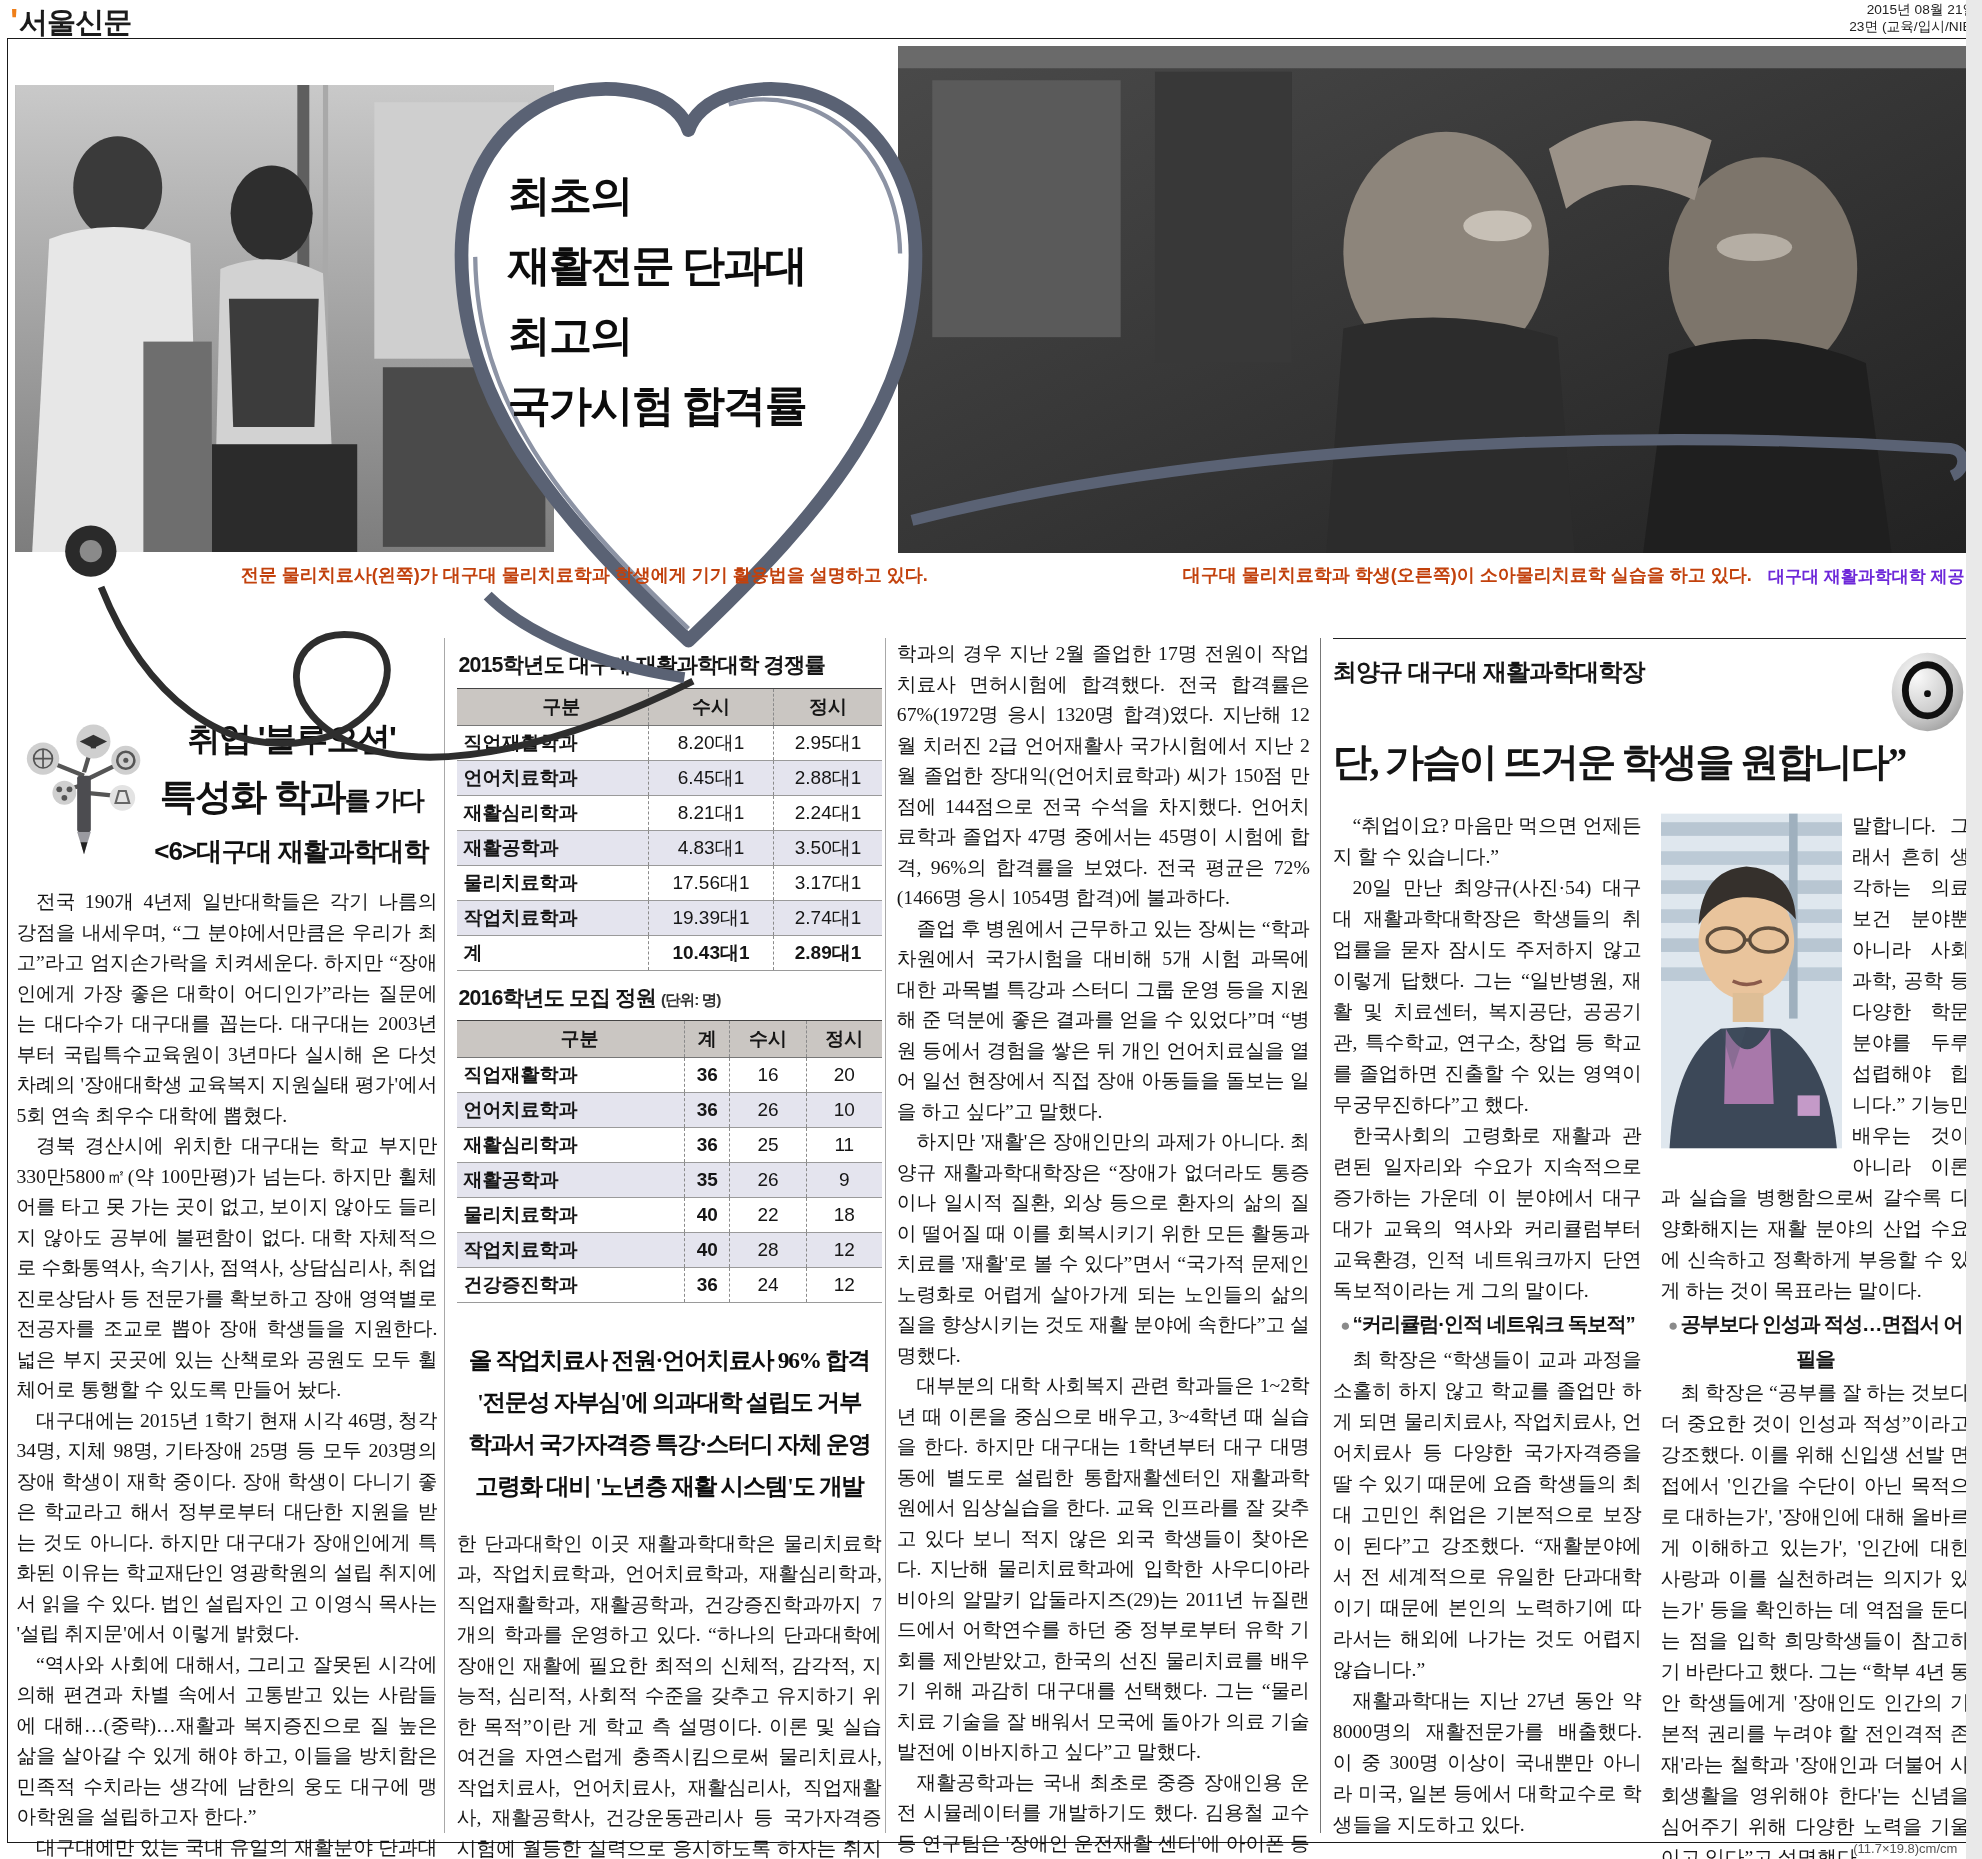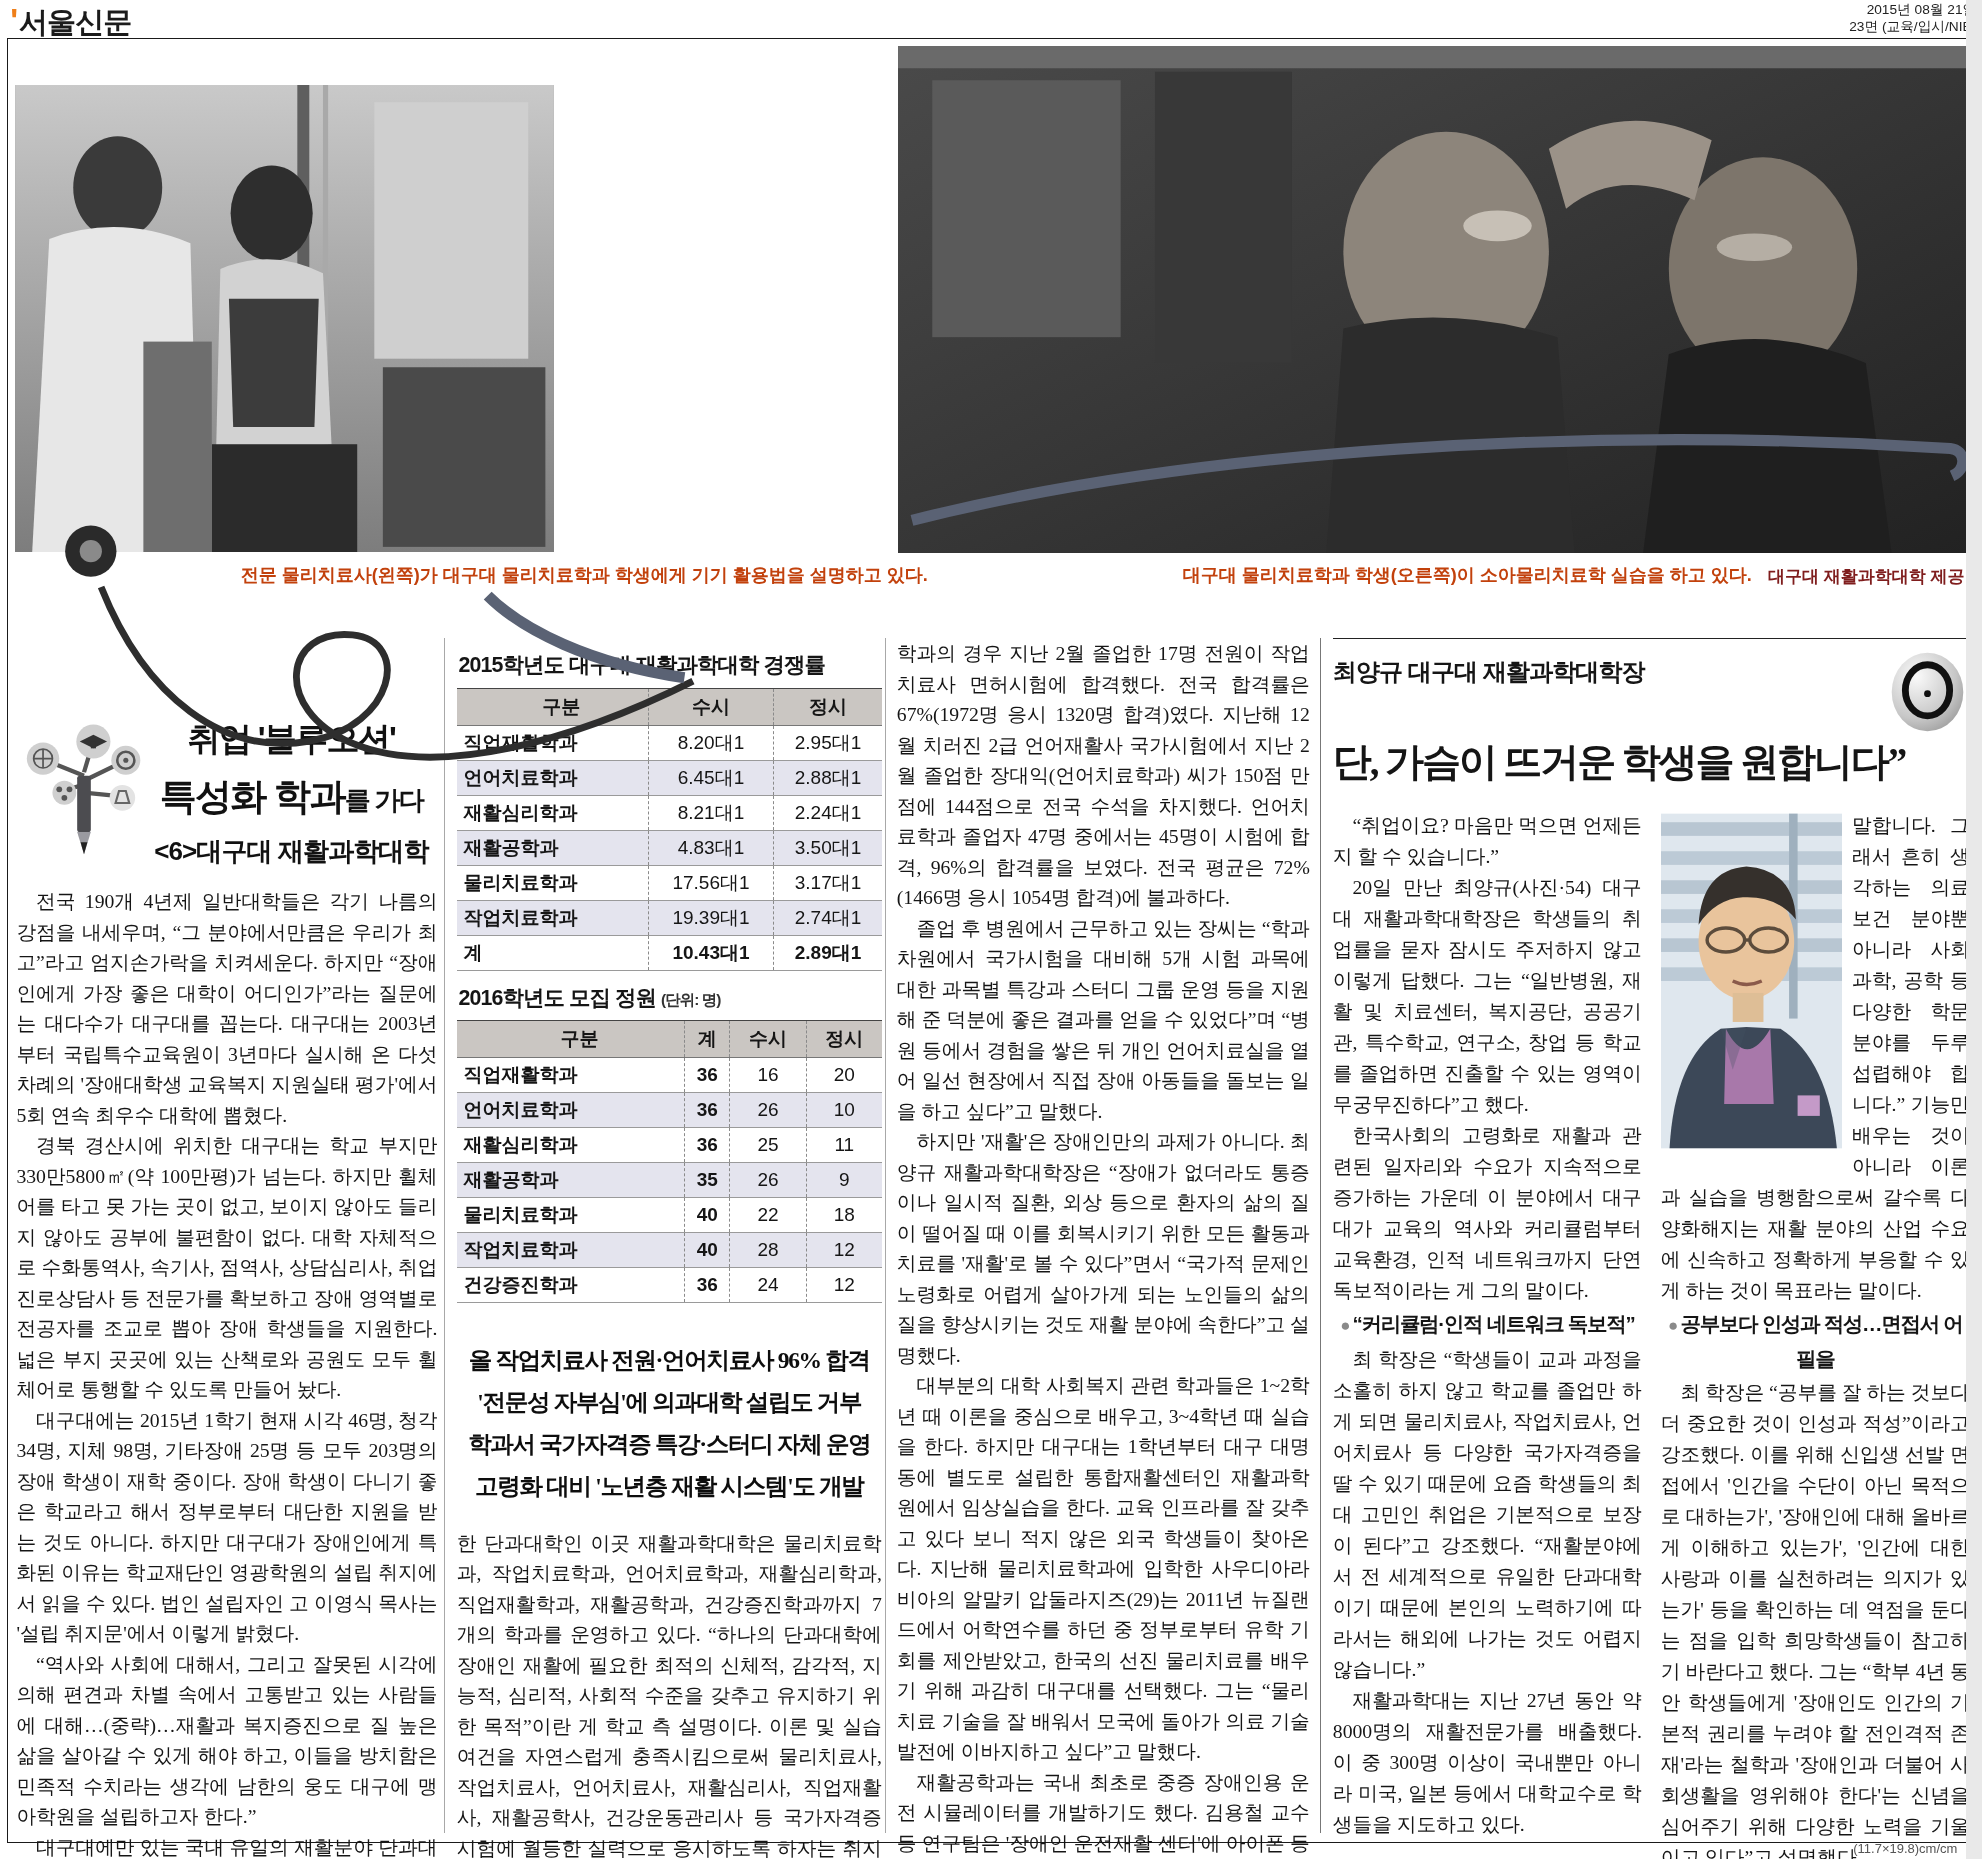--- a/index.html
+++ b/index.html
@@ -24,21 +24,21 @@
   .heart-text{position:absolute;left:62px;top:120px;width:377px;
         font-weight:700;font-size:43px;line-height:70px;letter-spacing:-1.7px;color:#0c0c0c;}
   
   .decor{position:absolute;left:0;top:300px;width:1967px;height:479px;z-index:4;pointer-events:none;}
   
   .caption{position:absolute;top:524px;font-family:"Liberation Sans","DejaVu Sans",sans-serif;
         font-weight:600;font-size:18px;color:#c2410c;z-index:6;}
   .caption-left{left:233px;}
   .caption-right{left:1175px;}
   .credit{position:absolute;top:526px;right:10.3px;font-family:"Liberation Sans","DejaVu Sans",sans-serif;
-        font-weight:600;font-size:17px;color:#7f1d1d;z-index:6;}
+        font-weight:600;font-size:17px;color:#6d28d9;z-index:6;}
   
   .vrule{position:absolute;top:599px;height:1195px;width:0.9px;background:#a8a8a8;}
   .vr1{left:436px;} .vr2{left:877px;} .vr3{left:1312px;background:#777;}
   .col{position:absolute;top:599px;}
   .col1{left:8.6px;width:421px;}
   .col2{left:449px;width:425px;}
   .col3{left:889px;width:413px;}
   .col4{left:1325px;width:637px;}
   .body-text p{margin:0;text-indent:1em;font-size:19.7px;line-height:30.5px;text-align:justify;}
   .body-text p.noindent{text-indent:0;}
@@ -148,20 +148,33 @@
     </div>
 
     <svg class="decor" viewBox="0 0 2298 560">
       <path d="M800 400 C 660 470, 500 515, 400 472 C 308 432, 322 338, 402 346 C 470 353, 452 452, 352 470 C 252 488, 160 420, 108 290" fill="none" stroke="#2e2e2e" stroke-width="8"></path>
       <circle cx="96" cy="248" r="30" fill="#2a2a2a"></circle>
       <circle cx="96" cy="248" r="13" fill="#8a8a8a"></circle>
       <path d="M1056 212 C 1380 130, 1840 100, 2270 128 C 2288 130, 2290 152, 2272 160" fill="none" stroke="#5a6274" stroke-width="13"></path>
       <path d="M560 300 C 600 340, 680 380, 790 396" fill="none" stroke="#5a6274" stroke-width="13"></path>
     </svg>
 
+    <div class="heart-wrap">
+      <svg width="485" height="651" viewBox="0 0 566 760">
+        <path d="M283 700 C 120 545, 18 420, 18 250 C 18 115, 120 32, 232 62 C 262 70, 278 88, 283 104 C 288 88, 304 70, 334 62 C 446 32, 548 115, 548 250 C 548 420, 446 545, 283 700 Z" fill="#ffffff" stroke="#5a6274" stroke-width="16" stroke-linejoin="round"></path>
+        <path d="M283 686 C 130 540, 36 420, 34 252" fill="none" stroke="#8c93a4" stroke-width="5"></path>
+        <path d="M330 74 C 430 46, 528 124, 530 248" fill="none" stroke="#8c93a4" stroke-width="5"></path>
+      </svg>
+      <div class="heart-text">
+        <div>최초의</div>
+        <div>재활전문 단과대</div>
+        <div>최고의</div>
+        <div>국가시험 합격률</div>
+      </div>
+    </div>
 
     <div class="caption caption-left">전문 물리치료사(왼쪽)가 대구대 물리치료학과 학생에게 기기 활용법을 설명하고 있다.</div>
     <div class="caption caption-right">대구대 물리치료학과 학생(오른쪽)이 소아물리치료학 실습을 하고 있다.</div>
     <div class="credit">대구대 재활과학대학 제공</div>
 
     <div class="vrule vr1"></div>
     <div class="vrule vr2"></div>
     <div class="vrule vr3"></div>
 
     <section class="col col1">

